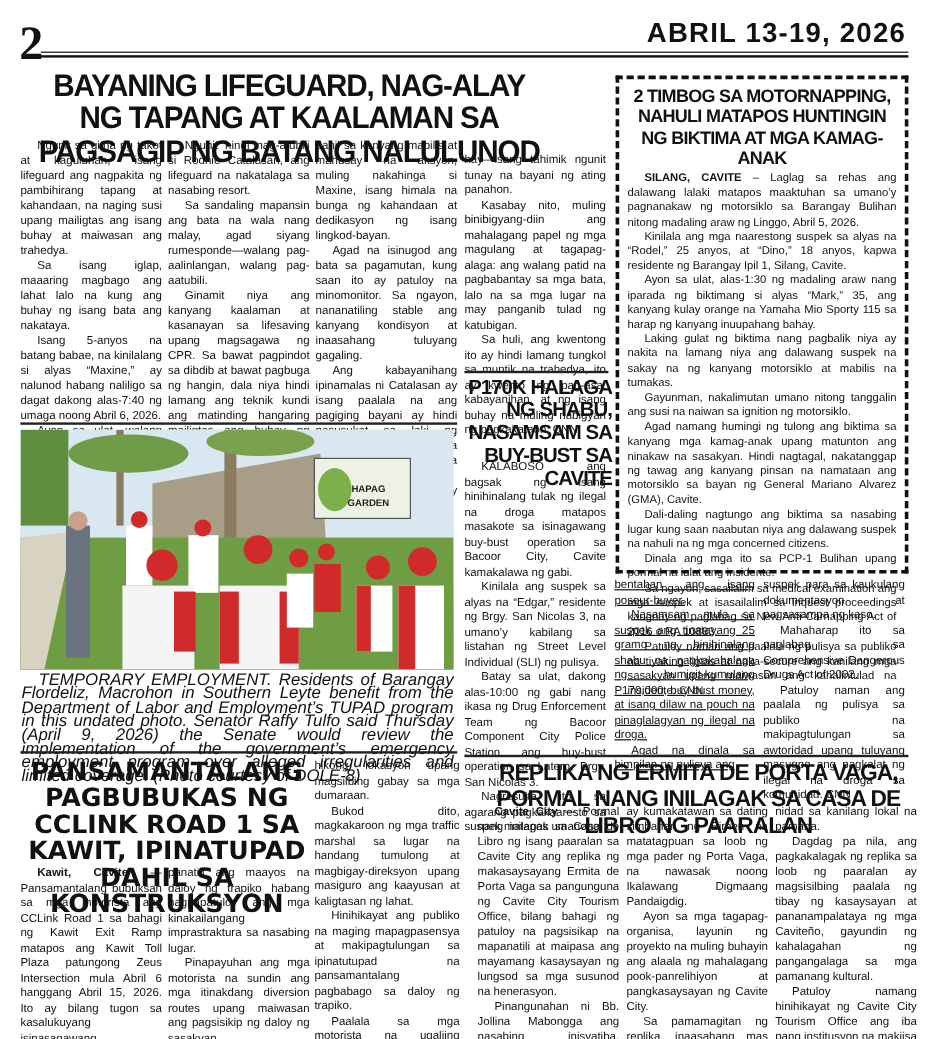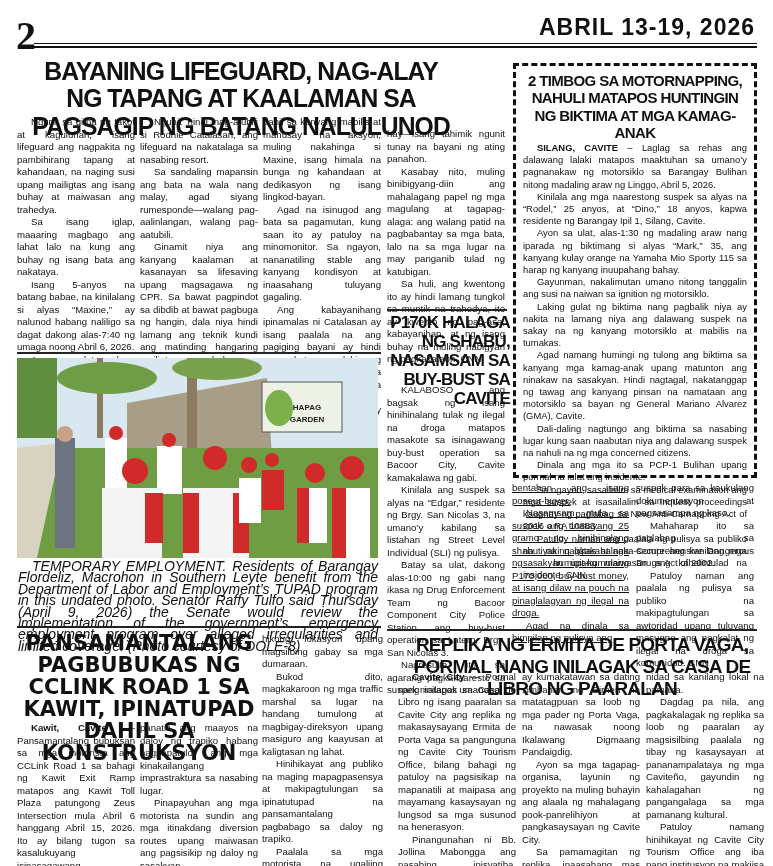--- a/index.html
+++ b/index.html
@@ -64,22 +64,22 @@
 </div>
 <div class="abs hr" style="left:387px;top:309px;width:120px;"></div>
 <div class="abs hr" style="left:17px;top:352px;width:364px;"></div>
 
 <div class="abs dash-box"></div>
 <div class="abs hl hl-box">2 TIMBOG SA MOTORNAPPING, NAHULI MATAPOS HUNTINGIN NG BIKTIMA AT MGA KAMAG-ANAK</div>
 <div class="abs col" style="left:523px;top:142px;width:224px;font-size:9.4px;line-height:12.2px;">
   <p><b>SILANG, CAVITE</b> <span>– Laglag sa rehas ang dalawang lalaki matapos maaktuhan sa umano’y pagnanakaw ng motorsiklo sa Barangay Bulihan nitong madaling araw ng Linggo, Abril 5, 2026.</span></p>
   <p>Kinilala ang mga naarestong suspek sa alyas na “Rodel,” 25 anyos, at “Dino,” 18 anyos, kapwa residente ng Barangay Ipil 1, Silang, Cavite.</p>
   <p>Ayon sa ulat, alas-1:30 ng madaling araw nang iparada ng biktimang si alyas “Mark,” 35, ang kanyang kulay orange na Yamaha Mio Sporty 115 sa harap ng kanyang inuupahang bahay.</p>
+  <p>Laking gulat ng biktima nang pagbalik niya ay nakita na lamang niya ang dalawang suspek na sakay na ng kanyang motorsiklo at mabilis na tumakas.</p>
   <p>Gayunman, nakalimutan umano nitong tanggalin ang susi na naiwan sa ignition ng motorsiklo.</p>
-  <p>Laking gulat ng biktima nang pagbalik niya ay nakita na lamang niya ang dalawang suspek na sakay na ng kanyang motorsiklo at mabilis na tumakas.</p>
   <p>Agad namang humingi ng tulong ang biktima sa kanyang mga kamag-anak upang matunton ang ninakaw na sasakyan. Hindi nagtagal, nakatanggap ng tawag ang kanyang pinsan na namataan ang motorsiklo sa bayan ng General Mariano Alvarez (GMA), Cavite.</p>
   <p>Dali-daling nagtungo ang biktima sa nasabing lugar kung saan naabutan niya ang dalawang suspek na nahuli na ng mga concerned citizens.</p>
   <p>Dinala ang mga ito sa PCP-1 Bulihan upang pormal na iulat ang insidente.</p>
   <p>Sa ngayon, sasailalim sa medical examination ang mga suspek at isasailalim sa inquest proceedings kaugnay ng paglabag sa New Anti-Carnapping Act of 2016 o RA 10883.</p>
   <p>Patuloy naman ang paalala ng pulisya sa publiko na tiyaking ligtas at naka-secure ang kanilang mga sasakyan upang maiwasan ang kahalintulad na insidente. CNN</p>
 </div>
 
 <div class="abs hl hl-shabu">P170K HALAGA NG SHABU, NASAMSAM SA BUY-BUST SA CAVITE</div>
 <div class="abs col" style="left:387px;top:384px;width:118px;">
   <p>KALABOSO ang bagsak ng isang hinihinalang tulak ng ilegal na droga matapos masakote sa isinagawang buy-bust operation sa Bacoor City, Cavite kamakalawa ng gabi.</p>

